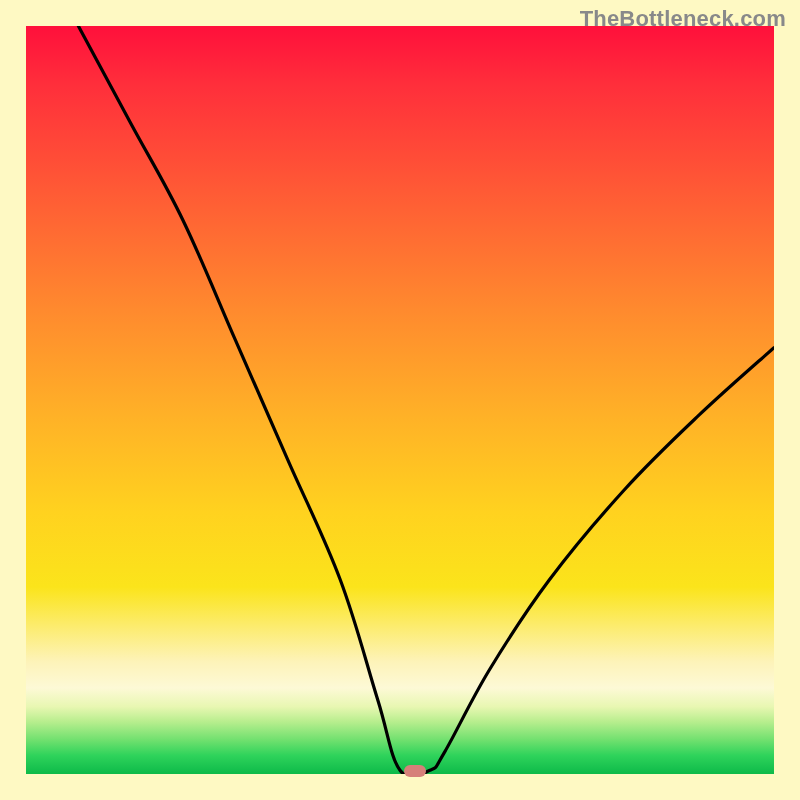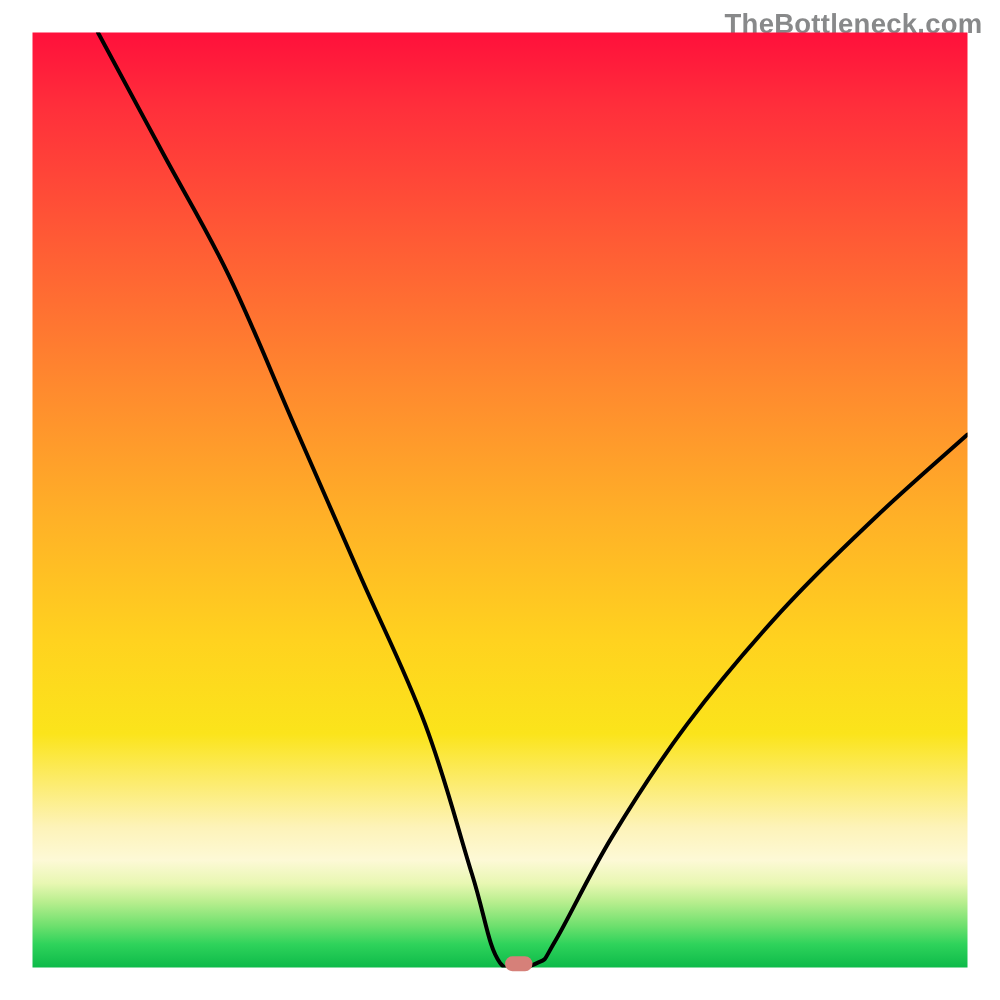--- a/index.html
+++ b/index.html
@@ -7,21 +7,21 @@
     padding: 0;
     width: 800px;
     height: 800px;
     background: #000;
     overflow: hidden;
   }
   .stage {
     position: relative;
     width: 800px;
     height: 800px;
-    background: #ffffff;
+    background: #fef9c3;
   }
   .plot {
     position: absolute;
     left: 26px;
     top: 26px;
     width: 748px;
     height: 748px;
     background: linear-gradient(to bottom,
       #ff103b 0%,
       #ff2f3b 8%,

